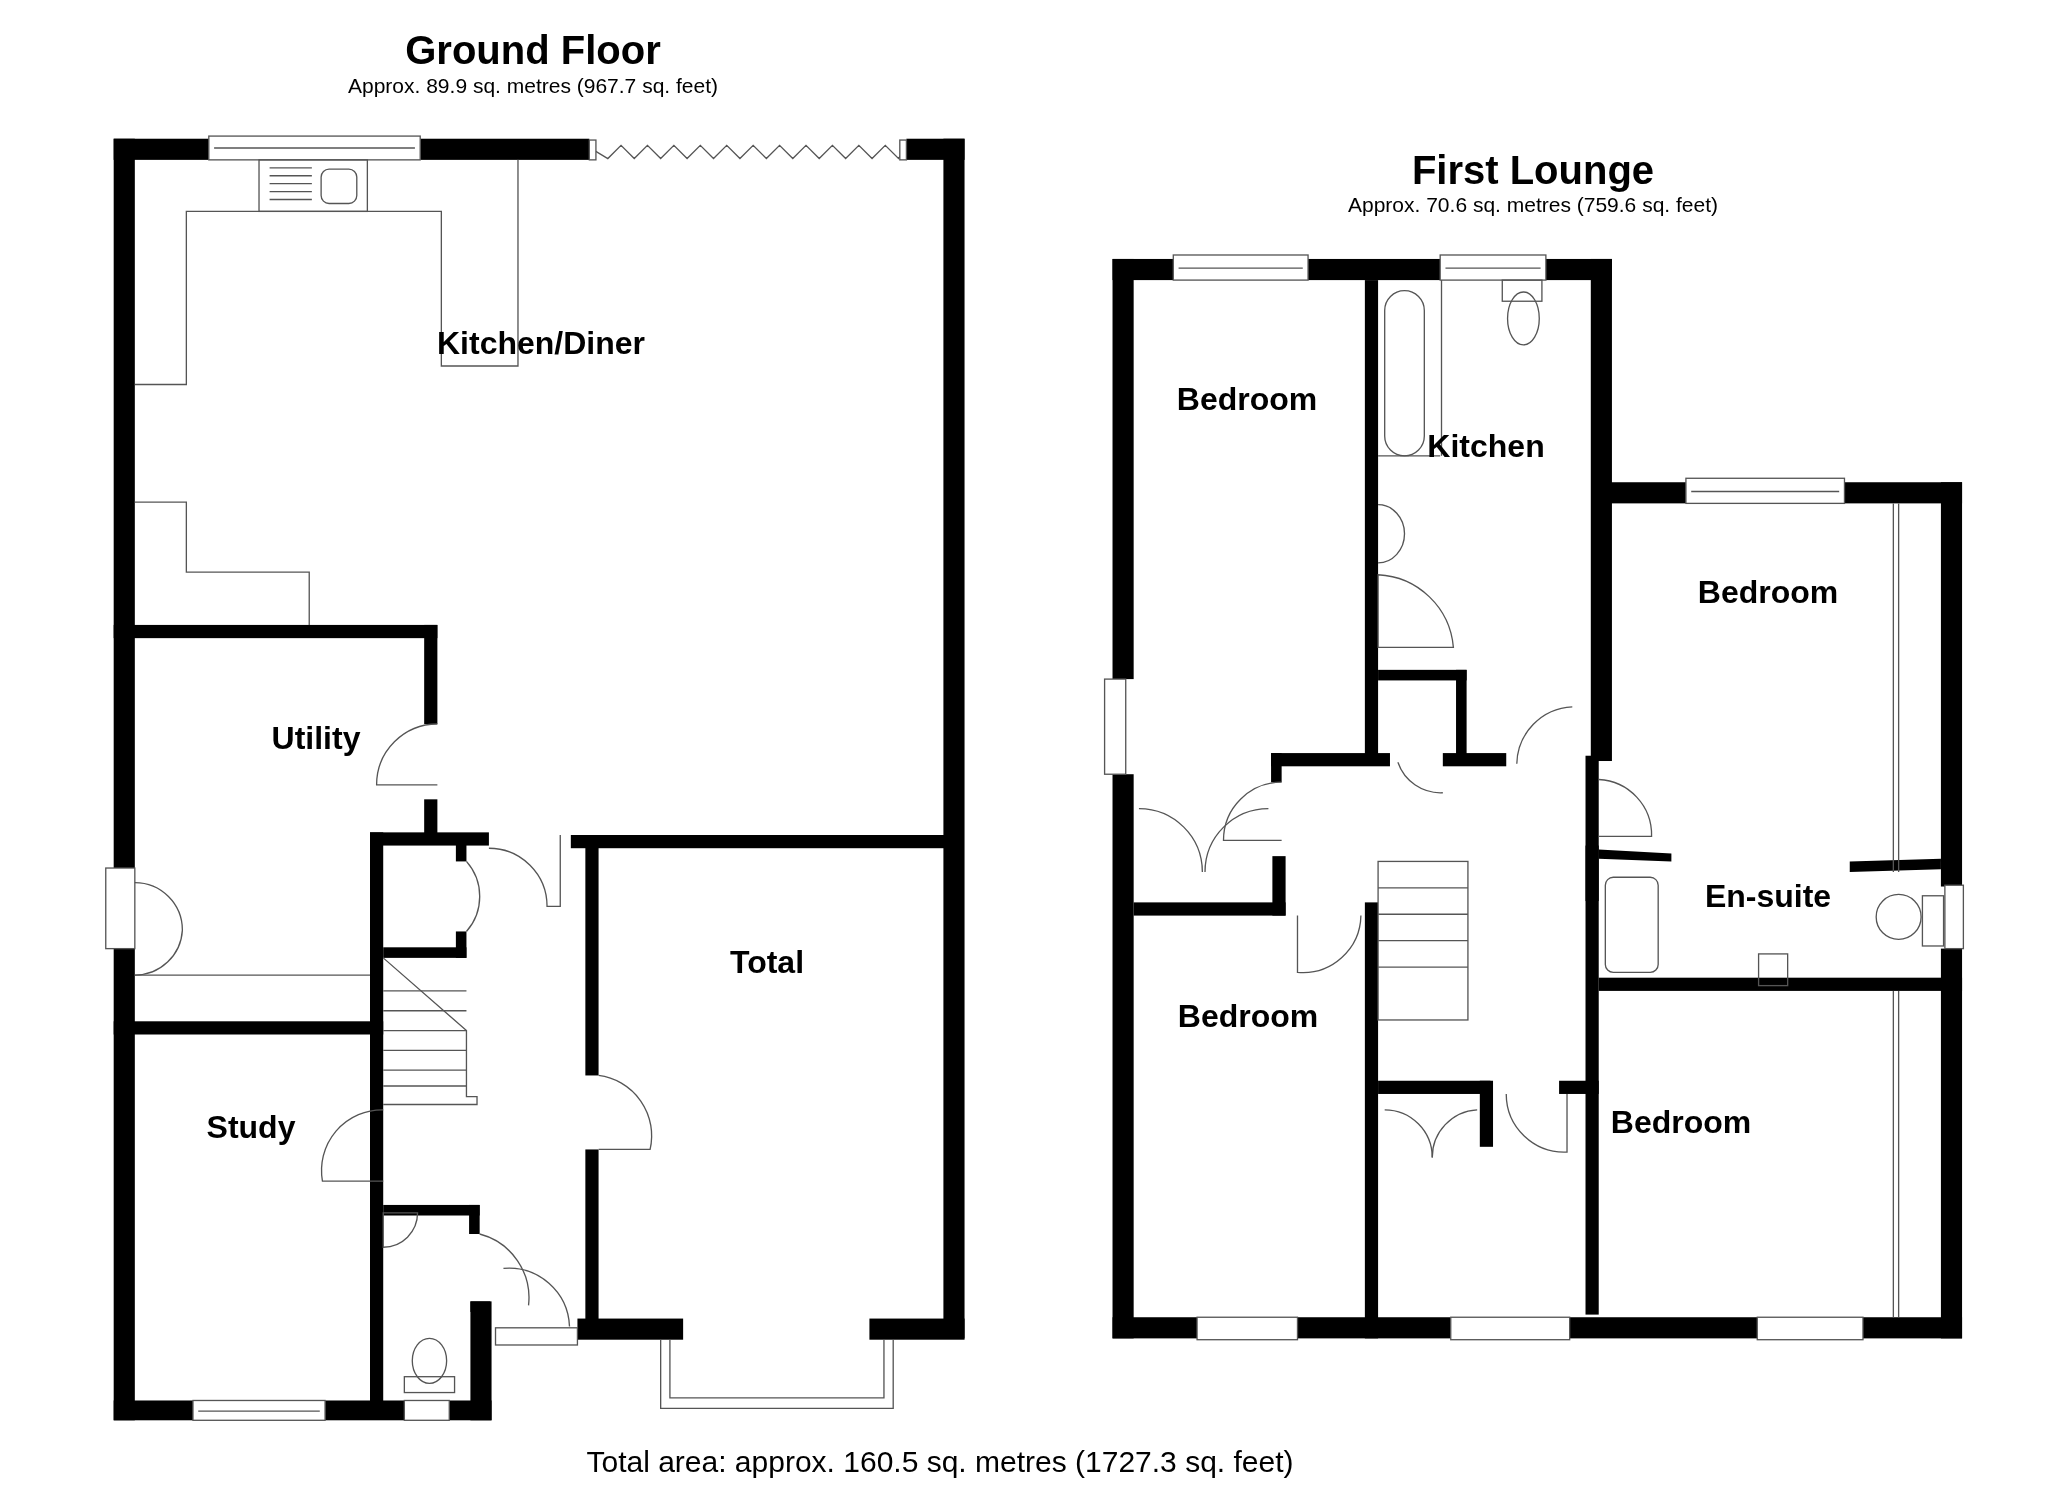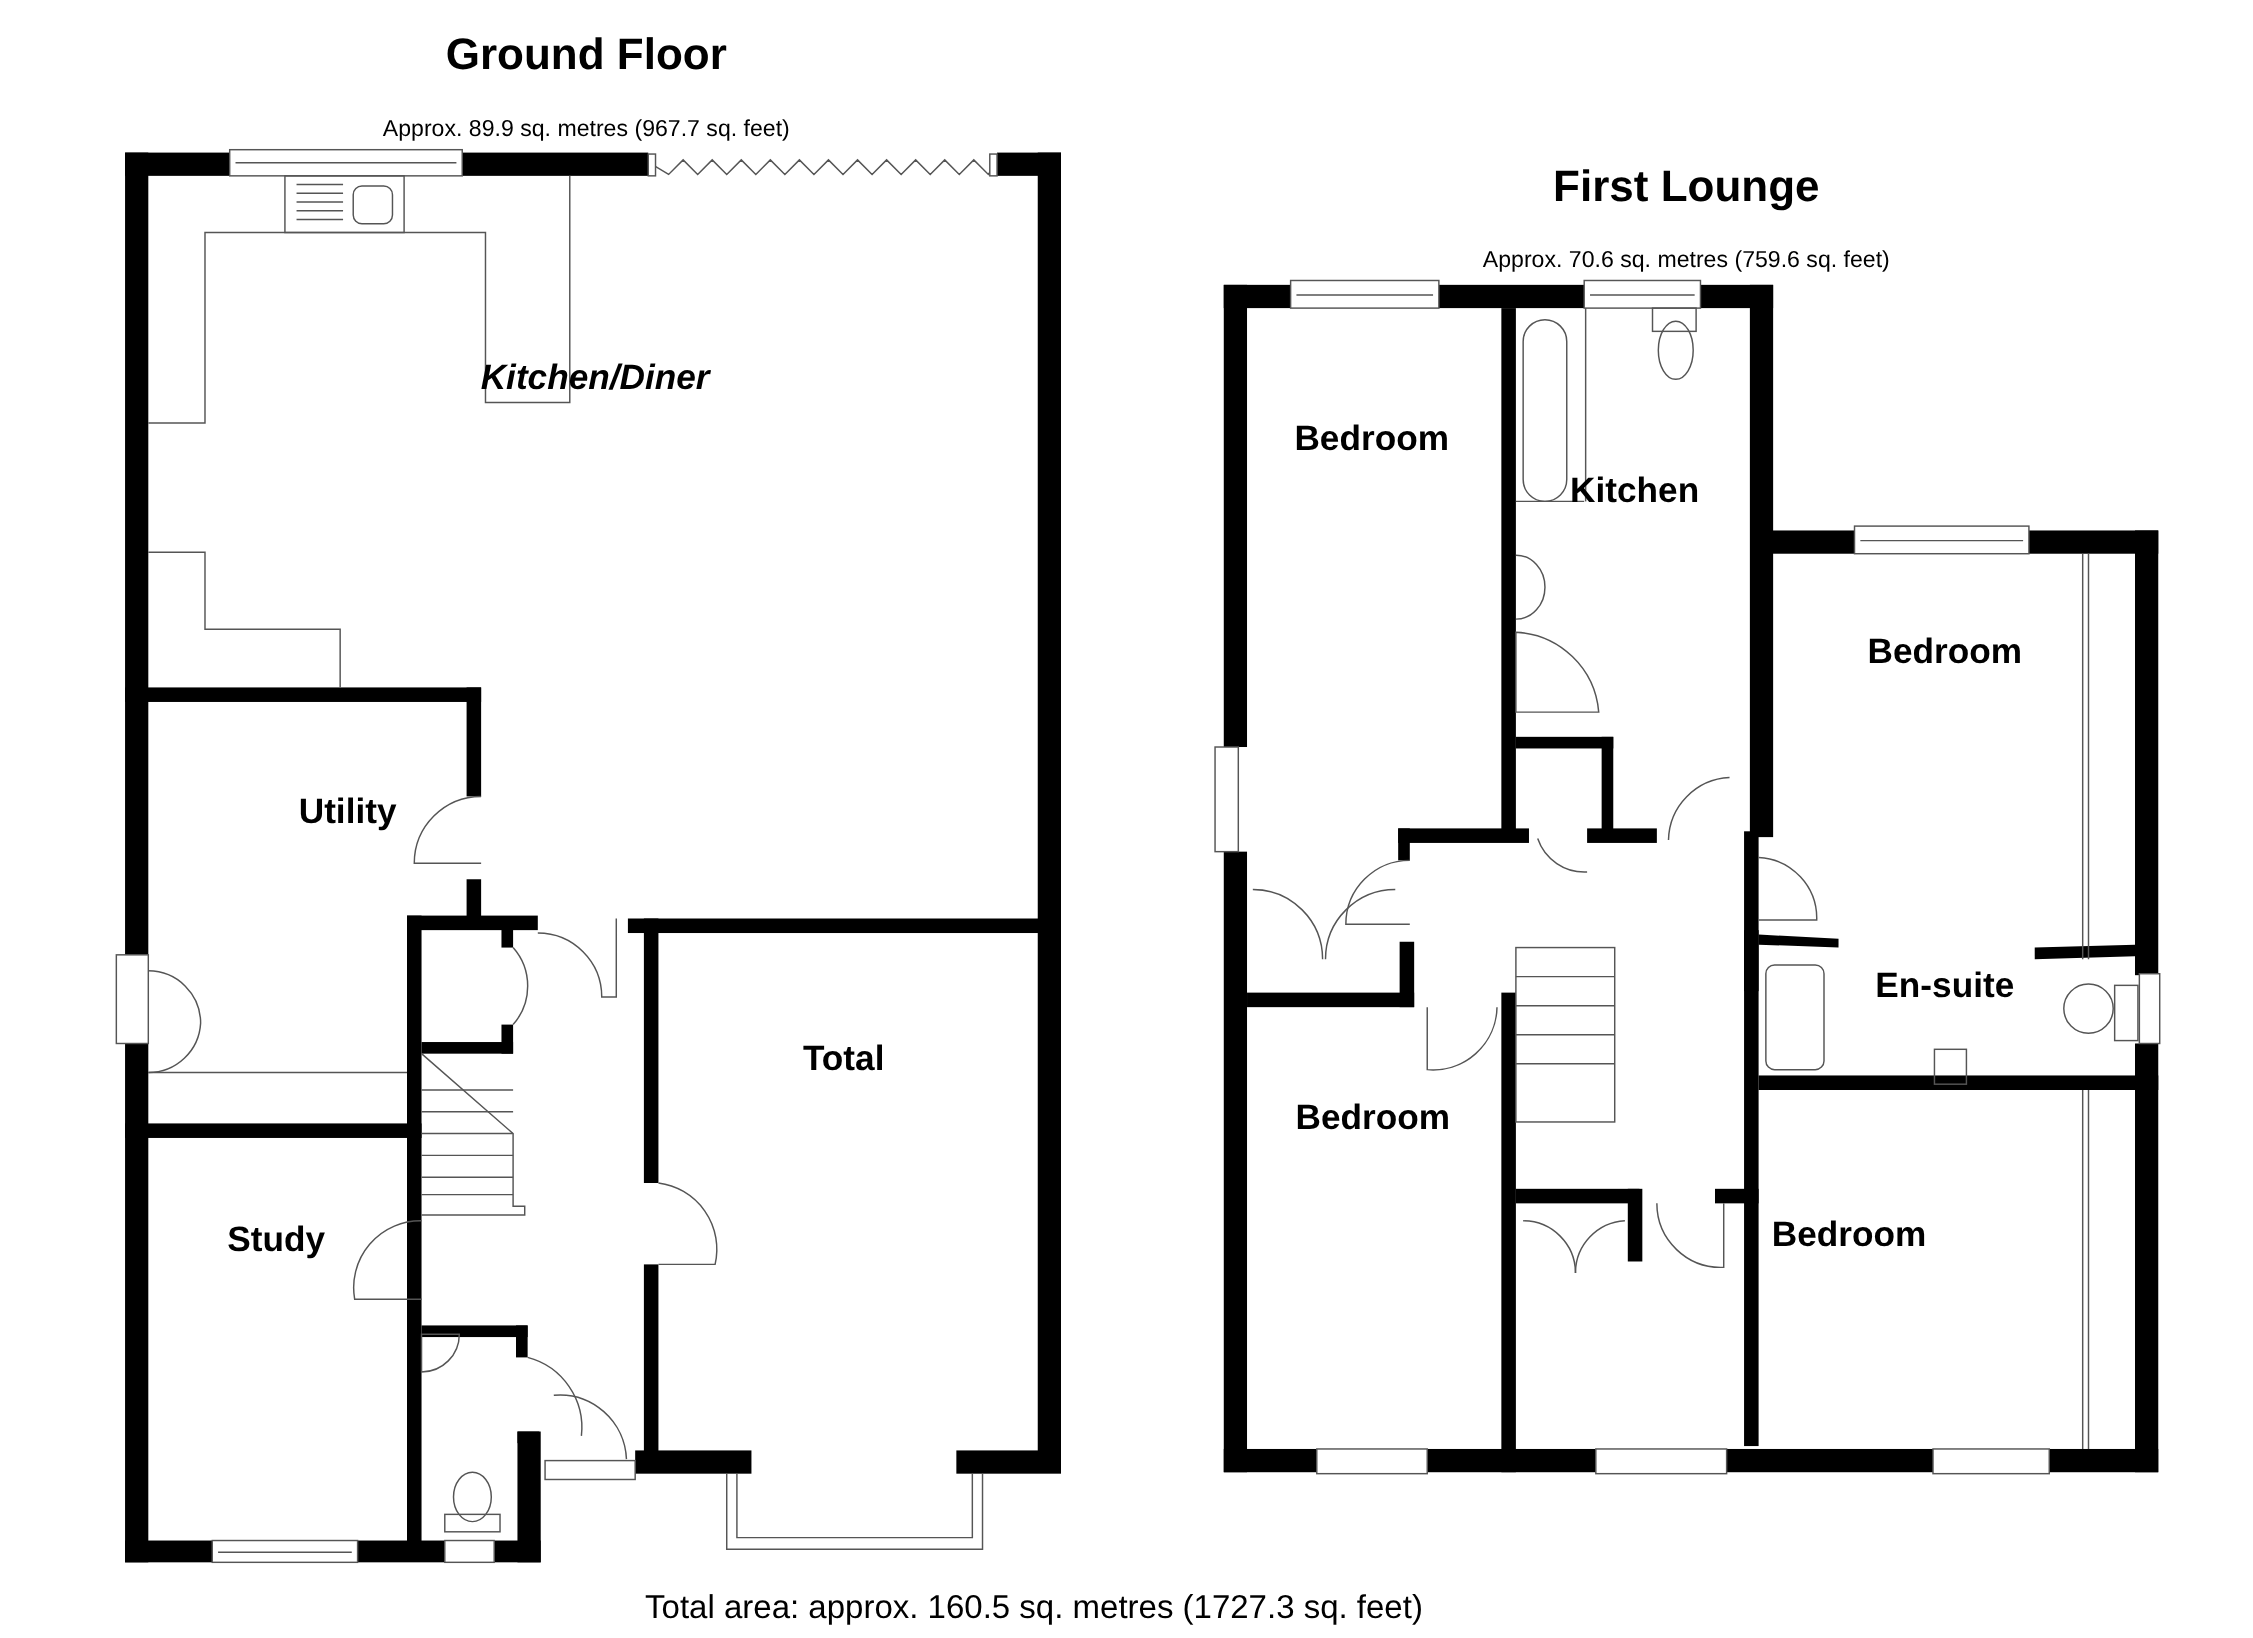--- a/index.html
+++ b/index.html
@@ -1,18 +1,18 @@
 <!DOCTYPE html>
 <html><head>
 <meta charset="utf-8">
 <style>
   html, body { margin:0; padding:0; background:#ffffff; }
   body { width:2048px; height:1489px; position:relative; overflow:hidden; font-family:"Liberation Sans", sans-serif; color:#000; }
   .title { position:absolute; text-align:center; font-weight:bold; font-size:40px; }
-  .sub { position:absolute; text-align:center; font-size:21px;margin-top:32px; }
+  .sub { position:absolute; text-align:center; font-size:21px; }
   .total { position:absolute; left:0; width:1880px; top:1462px; text-align:center; font-size:30px; transform:translateY(-50%); }
   svg.plan { position:absolute; left:0; top:0; }
   .room-label { position:absolute; font-weight:bold; font-size:32px; transform:translate(-50%,-50%); white-space:nowrap; }
 </style>
 </head>
 <body>
 
 <div class="title" style="left:333px;width:400px;top:28px;">Ground Floor</div>
 <div class="sub" style="left:283px;width:500px;top:74px;">Approx. 89.9 sq. metres (967.7 sq. feet)</div>
 
@@ -177,21 +177,21 @@
     <path d="M 1210 590 A 42 42 0 0 1 1250 633 L 1210 633"></path>
     <path d="M 862 612 A 48 48 0 0 1 910 660"></path>
     <path d="M 960 612 A 48 48 0 0 0 912 660"></path>
     <path d="M 1030 693 A 44 44 0 0 1 982 736 L 982 693"></path>
     <path d="M 1140 828 A 44 44 0 0 0 1186 872 L 1186 828"></path>
     <path d="M 1048 840 A 36 36 0 0 1 1084 876"></path>
     <path d="M 1118 840 A 36 36 0 0 0 1084 876"></path>
   </g>
 </svg>
 
-<div class="room-label" style="left:541px;top:343px;font-style:italic;">Kitchen/Diner</div>
+<div class="room-label" style="left:541px;top:343px;">Kitchen/Diner</div>
 <div class="room-label" style="left:268px;top:738px;margin-left:48px;">Utility</div>
 <div class="room-label" style="left:251px;top:1127px;">Study</div>
 <div class="room-label" style="left:767px;top:962px;">Total</div>
 
 <div class="room-label" style="left:1247px;top:399px;">Bedroom</div>
 <div class="room-label" style="left:1486px;top:446px;">Kitchen</div>
 <div class="room-label" style="left:1768px;top:592px;">Bedroom</div>
 <div class="room-label" style="left:1768px;top:896px;">En-suite</div>
 <div class="room-label" style="left:1248px;top:1016px;">Bedroom</div>
 <div class="room-label" style="left:1681px;top:1122px;">Bedroom</div>

